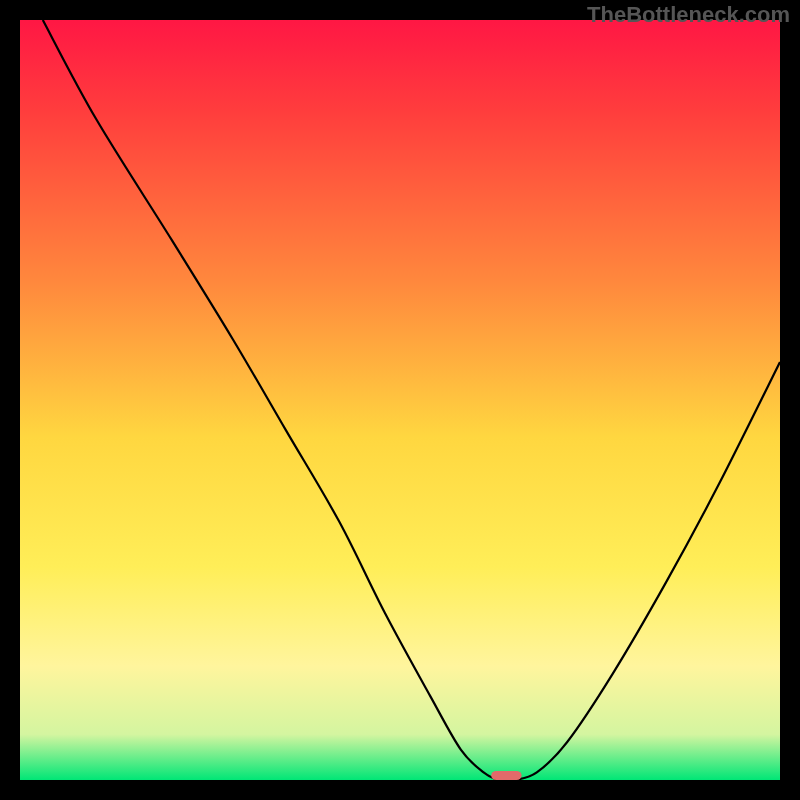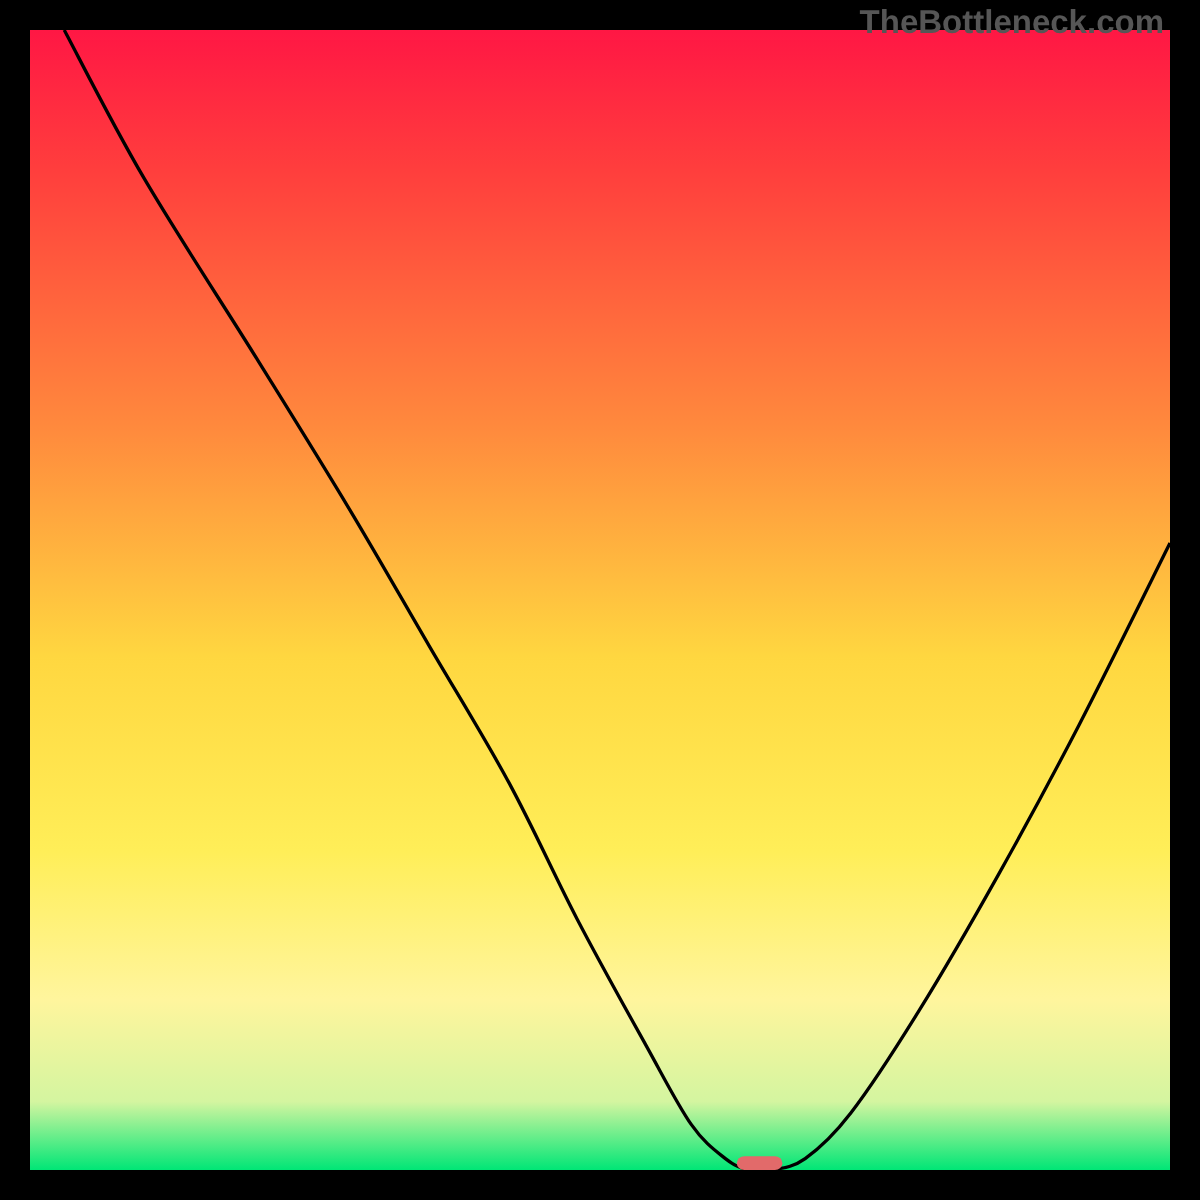--- a/index.html
+++ b/index.html
@@ -21,21 +21,21 @@
   .plot {
     position: absolute;
     left: 0;
     top: 0;
     width: 760px;
     height: 760px;
   }
   .watermark {
     position: absolute;
     top: 2px;
-    right: 24px;
+    right: 10px;
     font-family: Arial, Helvetica, sans-serif;
     font-size: 22px;
     font-weight: 600;
     color: #565656;
     letter-spacing: 0px;
   }
   .curve {
     fill: none;
     stroke: #000;
     stroke-width: 2.2;

